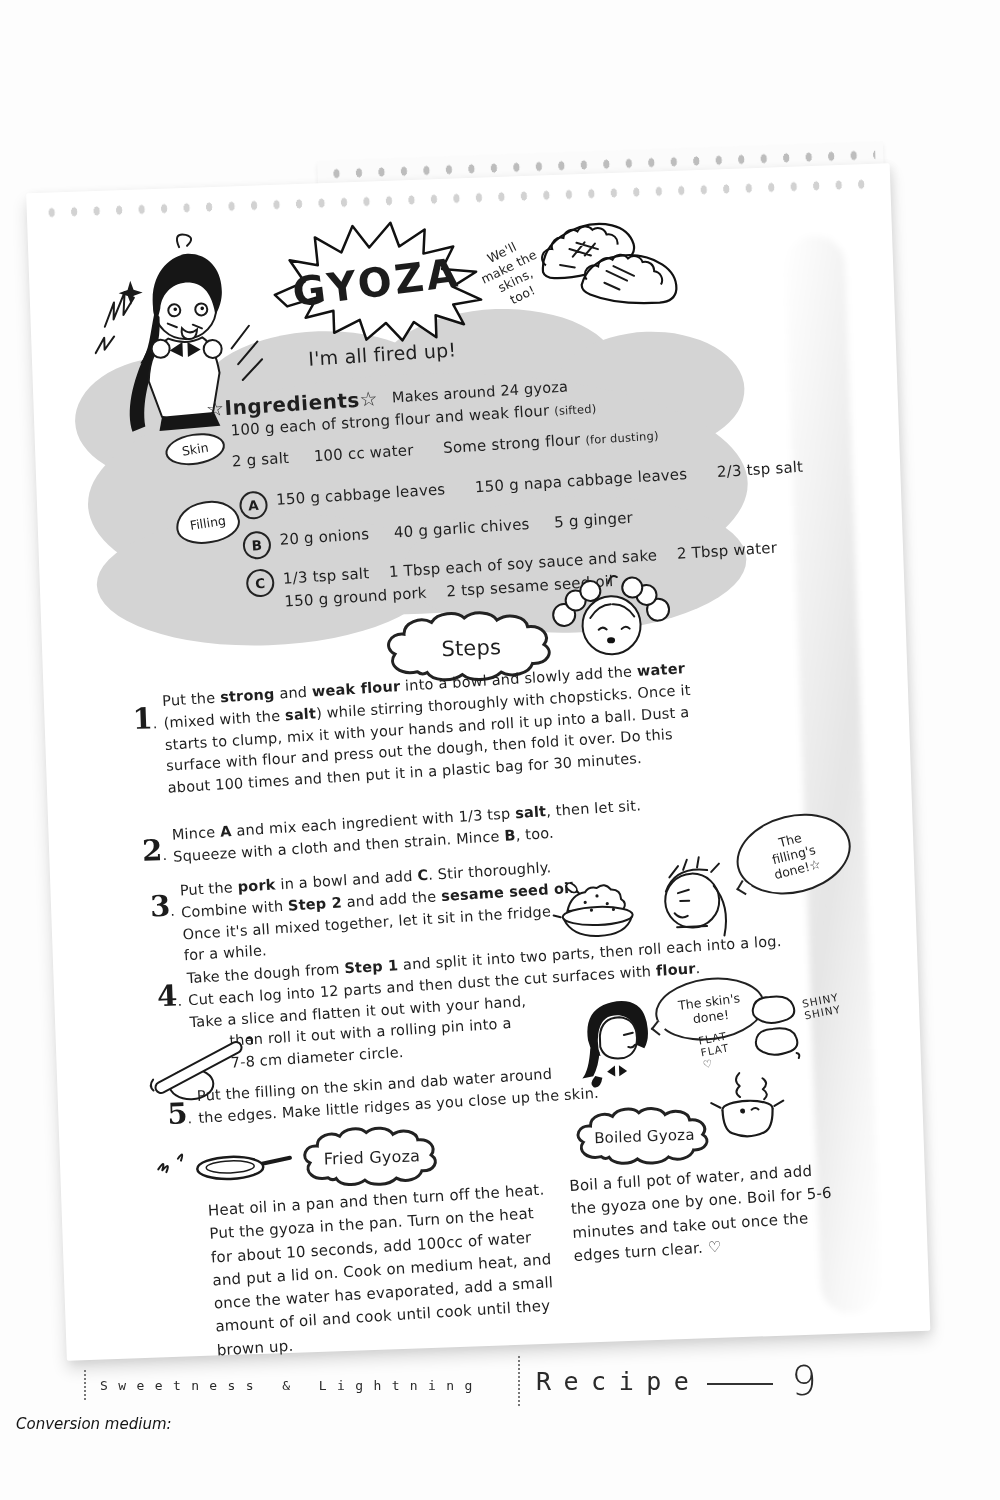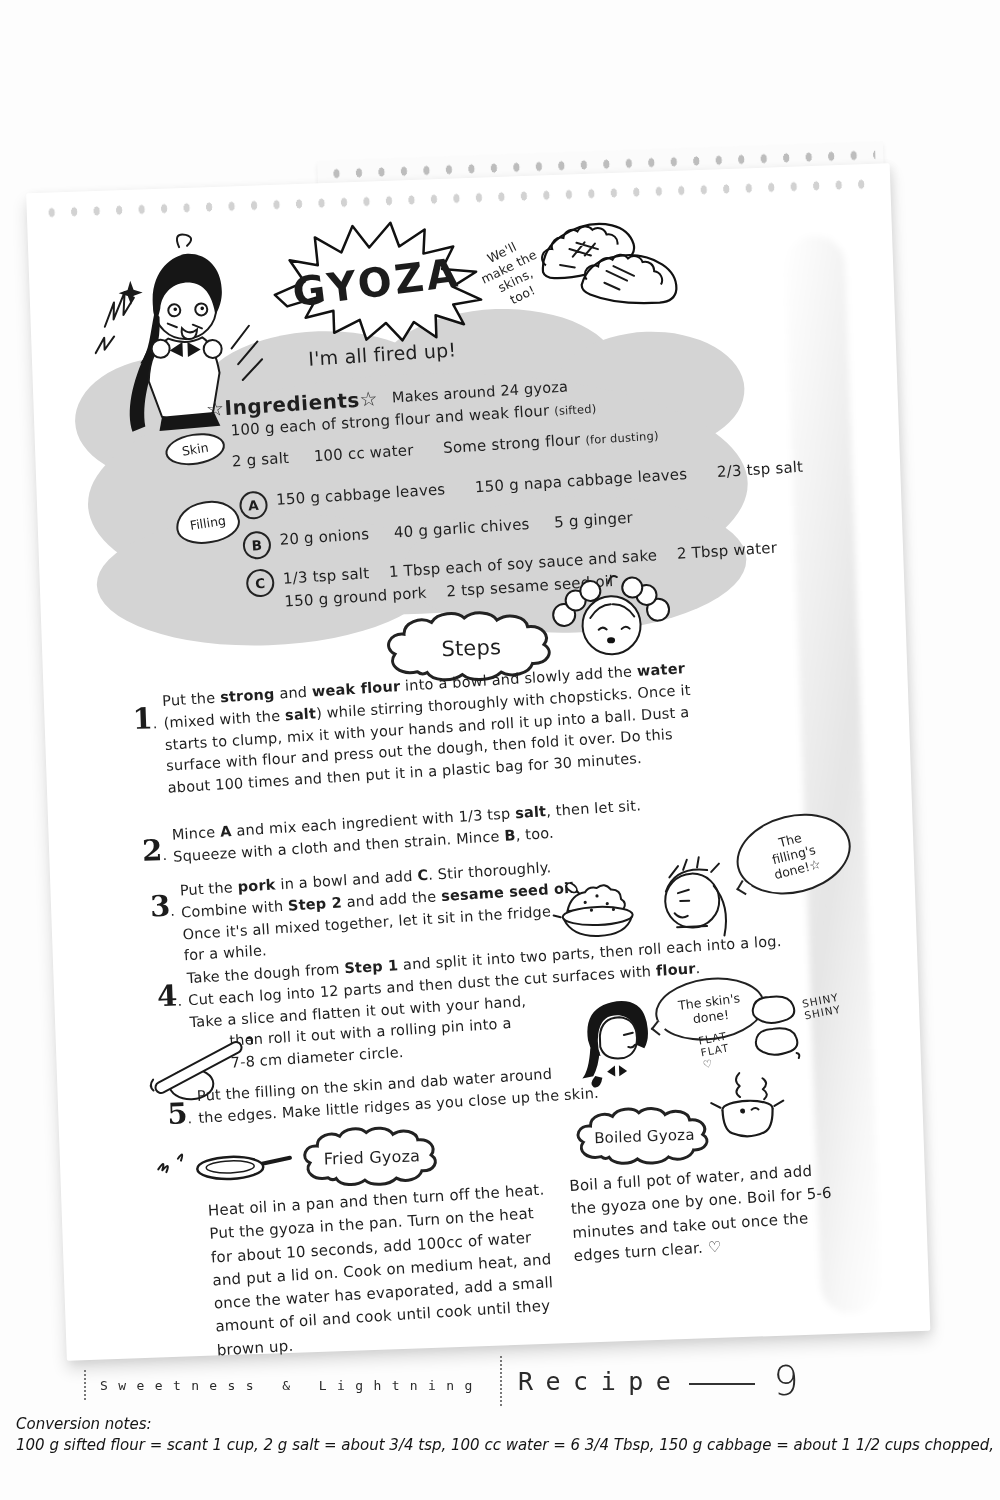--- a/index.html
+++ b/index.html
@@ -360,25 +360,24 @@
 minutes and take out once the
 edges turn clear. ♡</div>
 
     </div>
   </div>
 
   <div class="footer-row" style="left:84px;top:1370px;">
     <div class="dotrule" style="height:30px;"></div>
     <span class="series-txt">Sweetness &amp; Lightning</span>
   </div>
-  <div class="footer-row" style="left:500px;top:1356px;">
+  <div class="footer-row" style="left:518px;top:1356px;">
     <div class="dotrule" style="height:50px;"></div>
     <span class="recipe-txt">Recipe</span>
     <div class="recipe-dash"></div>
     <span class="recipe-num">9</span>
   </div>
 
   <div class="notes">
-    <div>Conversion notes:</div>
-    <div>100 g sifted flour = scant 1 cup, 2 g salt = about 3/4 tsp, 100 cc water = 6 3/4 Tbsp, 150 g cabbage = about 1 1/2 cups chopped,</div>
+    <div>Conversion medium:</div>
   </div>
 
 </div>
 
 </body></html>

